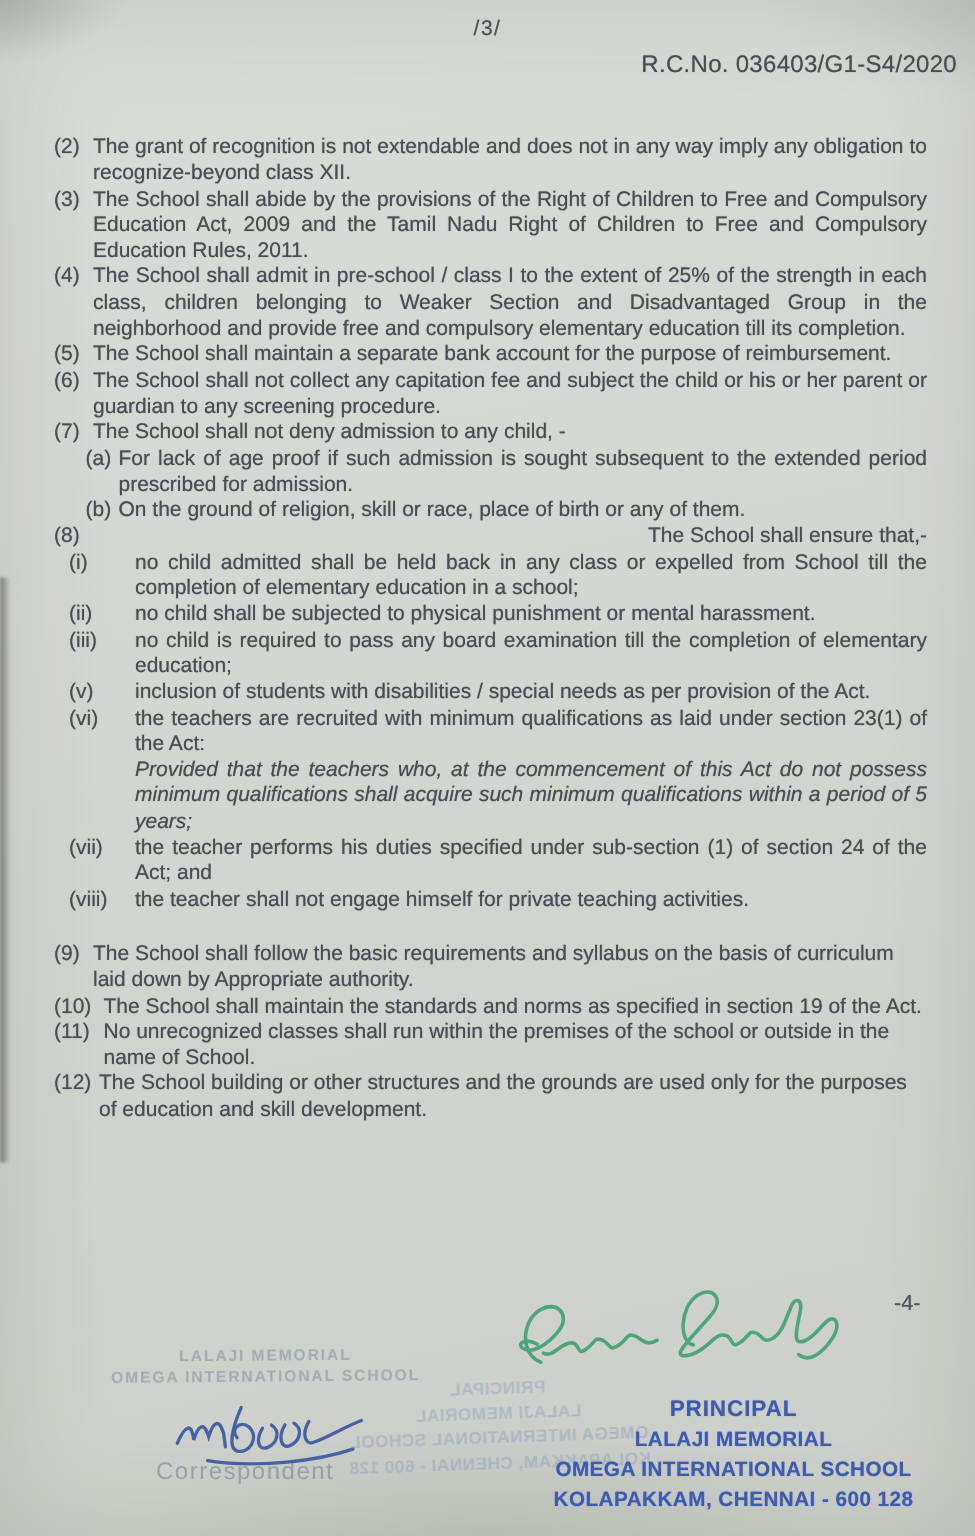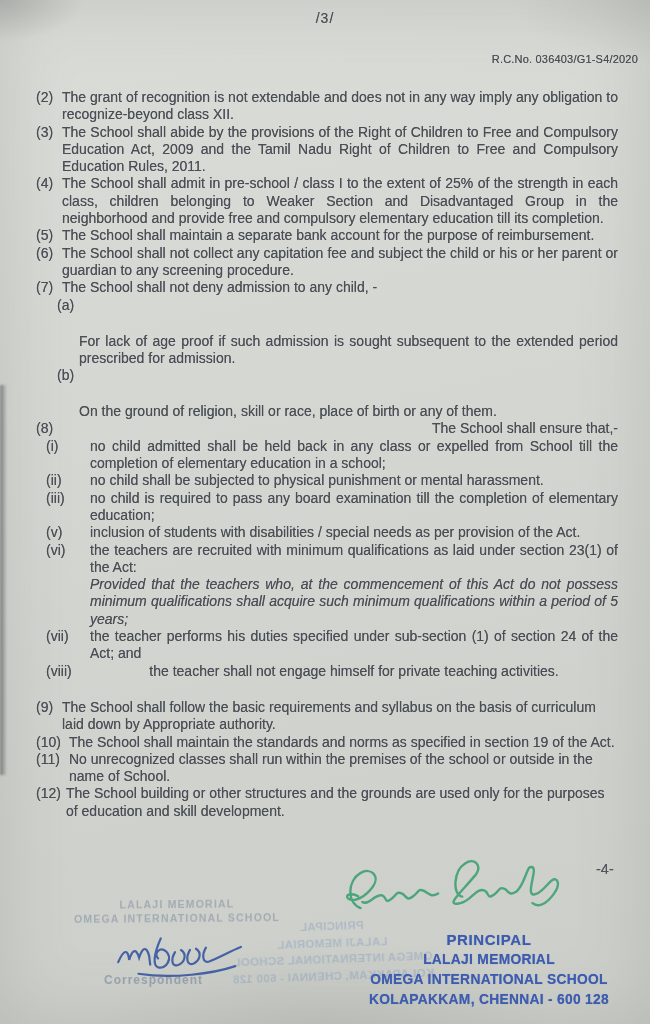--- a/index.html
+++ b/index.html
@@ -18,35 +18,35 @@
     position:absolute;left:0;top:385px;width:7px;height:390px;
     background:linear-gradient(to right,rgba(40,42,45,.5),rgba(40,42,45,0));
     filter:blur(1px);
   }
   .folio{
     position:absolute;top:10px;left:0;width:100%;text-align:center;
     font-size:14px;color:#4c5158;letter-spacing:1px;
     text-shadow:0 0 .6px rgba(76,81,88,.7);
   }
   .refno{
-    position:absolute;top:53px;right:12px;font-size:11px;color:#494e56;
+    position:absolute;top:35px;right:12px;font-size:16px;color:#494e56;
     text-shadow:0 0 .6px rgba(73,78,86,.7);letter-spacing:.2px;
   }
   .doc-body{
     position:absolute;left:36px;right:32px;top:89px;
     font-size:14px;line-height:17.3px;color:#494e56;
     text-shadow:0 0 .6px rgba(73,78,86,.72);
   }
   .clause{display:flex;}
   .clause .cnum{flex:0 0 26px;}
   .clause .ctext{flex:1;text-align:justify;}
   .clause.ragged .ctext{text-align:left;}
   .sub{display:flex;margin-left:21px;}
   .sub .cnum{flex:0 0 22px;}
-  .sub .ctext{flex:1;text-align:justify;margin-top:36px;}
+  .sub .ctext{flex:1;text-align:justify;}
   .rom{display:flex;margin-left:10px;}
   .rom .cnum{flex:0 0 44px;}
   .rom .ctext{flex:1;text-align:justify;}
   .proviso{text-align:justify;font-style:italic;}
   .gap-before{margin-top:19px;}
   .page4{
     position:absolute;left:596px;top:861px;font-size:14.5px;color:#50555c;
     text-shadow:0 0 .6px rgba(80,85,92,.7);
   }
   .sig-green{position:absolute;left:330px;top:853px;transform:rotate(-2deg);}
@@ -65,21 +65,21 @@
     letter-spacing:.3px;
   }
   .corr-stamp{
     position:absolute;left:48px;top:897px;width:258px;text-align:center;
     color:rgba(118,134,155,.5);font-weight:bold;font-size:10.5px;
     letter-spacing:1.2px;line-height:14px;filter:blur(.3px);
     transform:rotate(-.5deg);
   }
   .corr-label{
     position:absolute;left:104px;top:973px;
-    color:rgba(114,130,152,.58);font-weight:bold;font-size:12px;
+    color:rgba(114,130,152,.58);font-weight:normal;font-size:16px;
     letter-spacing:1px;filter:blur(.3px);
   }
 </style>
 </head>
 <body>
 
 <div class="paper">
 
   <div class="scan-edge"></div>
 
@@ -152,21 +152,21 @@
         <span>the teachers are recruited with minimum qualifications as laid under section 23(1) of the Act:</span>
         <span class="proviso" style="display:block">Provided that the teachers who, at the commencement of this Act do not possess minimum qualifications shall acquire such minimum qualifications within a period of 5 years;</span>
       </span>
     </div>
     <div class="rom">
       <span class="cnum">(vii)</span>
       <span class="ctext">the teacher performs his duties specified under sub-section (1) of section 24 of the Act; and</span>
     </div>
     <div class="rom">
       <span class="cnum">(viii)</span>
-      <span class="ctext" style="text-align:center">the teacher shall not engage himself for private teaching activities.</span>
+      <span class="ctext" style="text-align:left">the teacher shall not engage himself for private teaching activities.</span>
     </div>
 
     <div class="clause ragged gap-before">
       <span class="cnum">(9)</span>
       <span class="ctext">The School shall follow the basic requirements and syllabus on the basis of curriculum laid down by Appropriate authority.</span>
     </div>
 
     <div class="clause ragged">
       <span class="cnum" style="flex-basis:33px">(10)</span>
       <span class="ctext">The School shall maintain the standards and norms as specified in section 19 of the  Act.</span>

